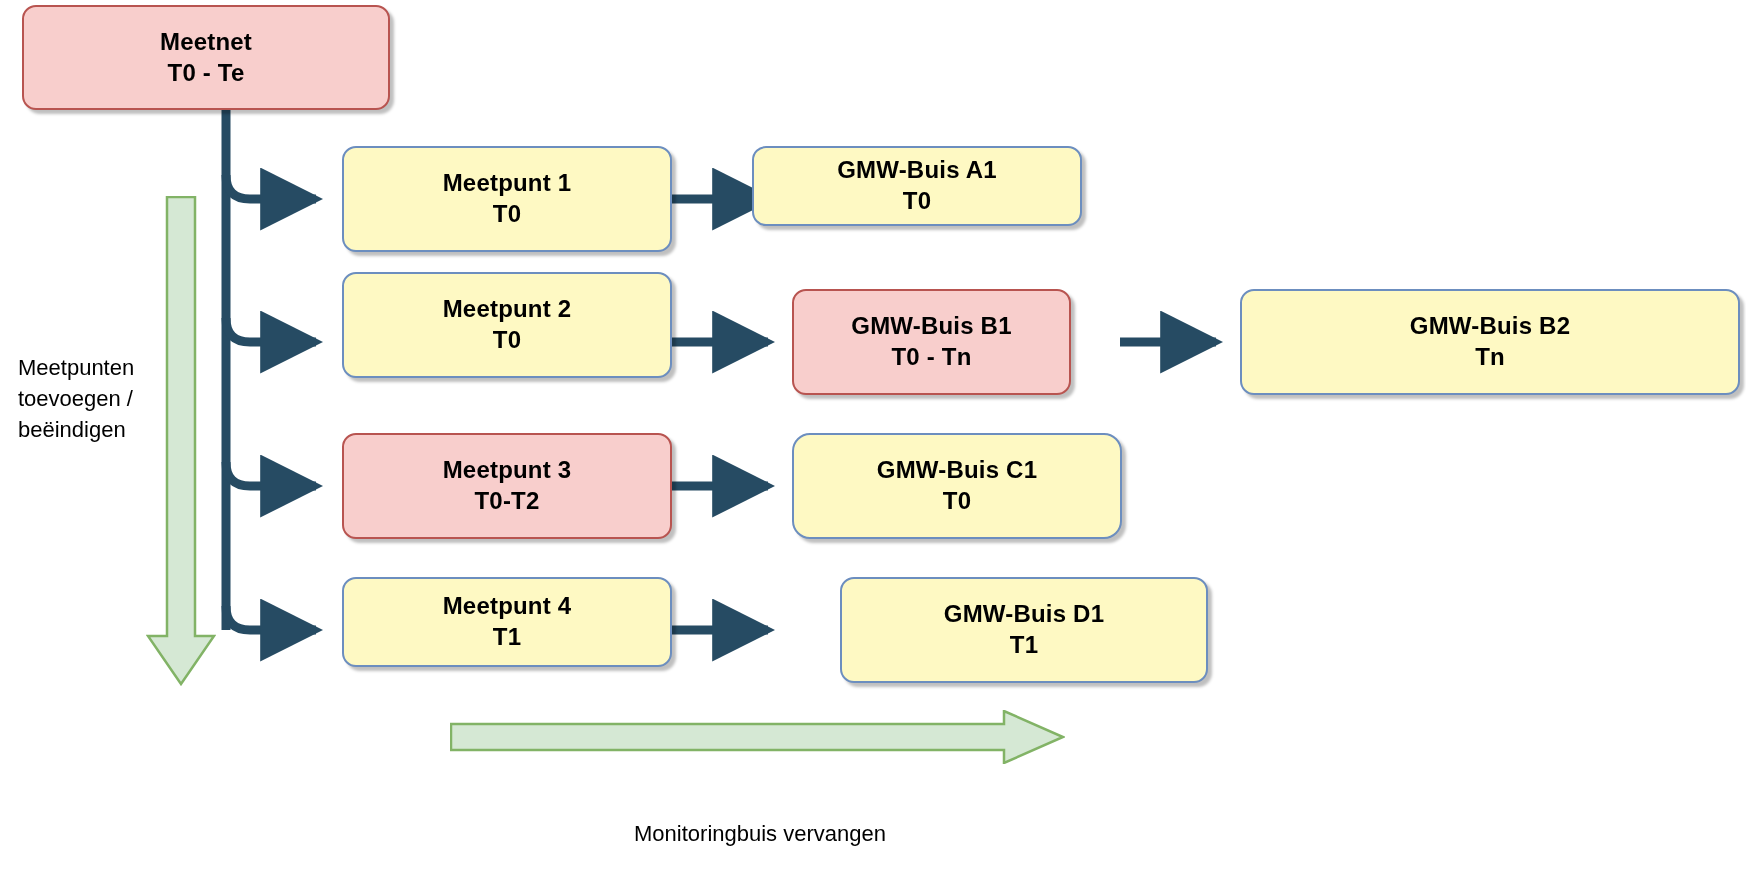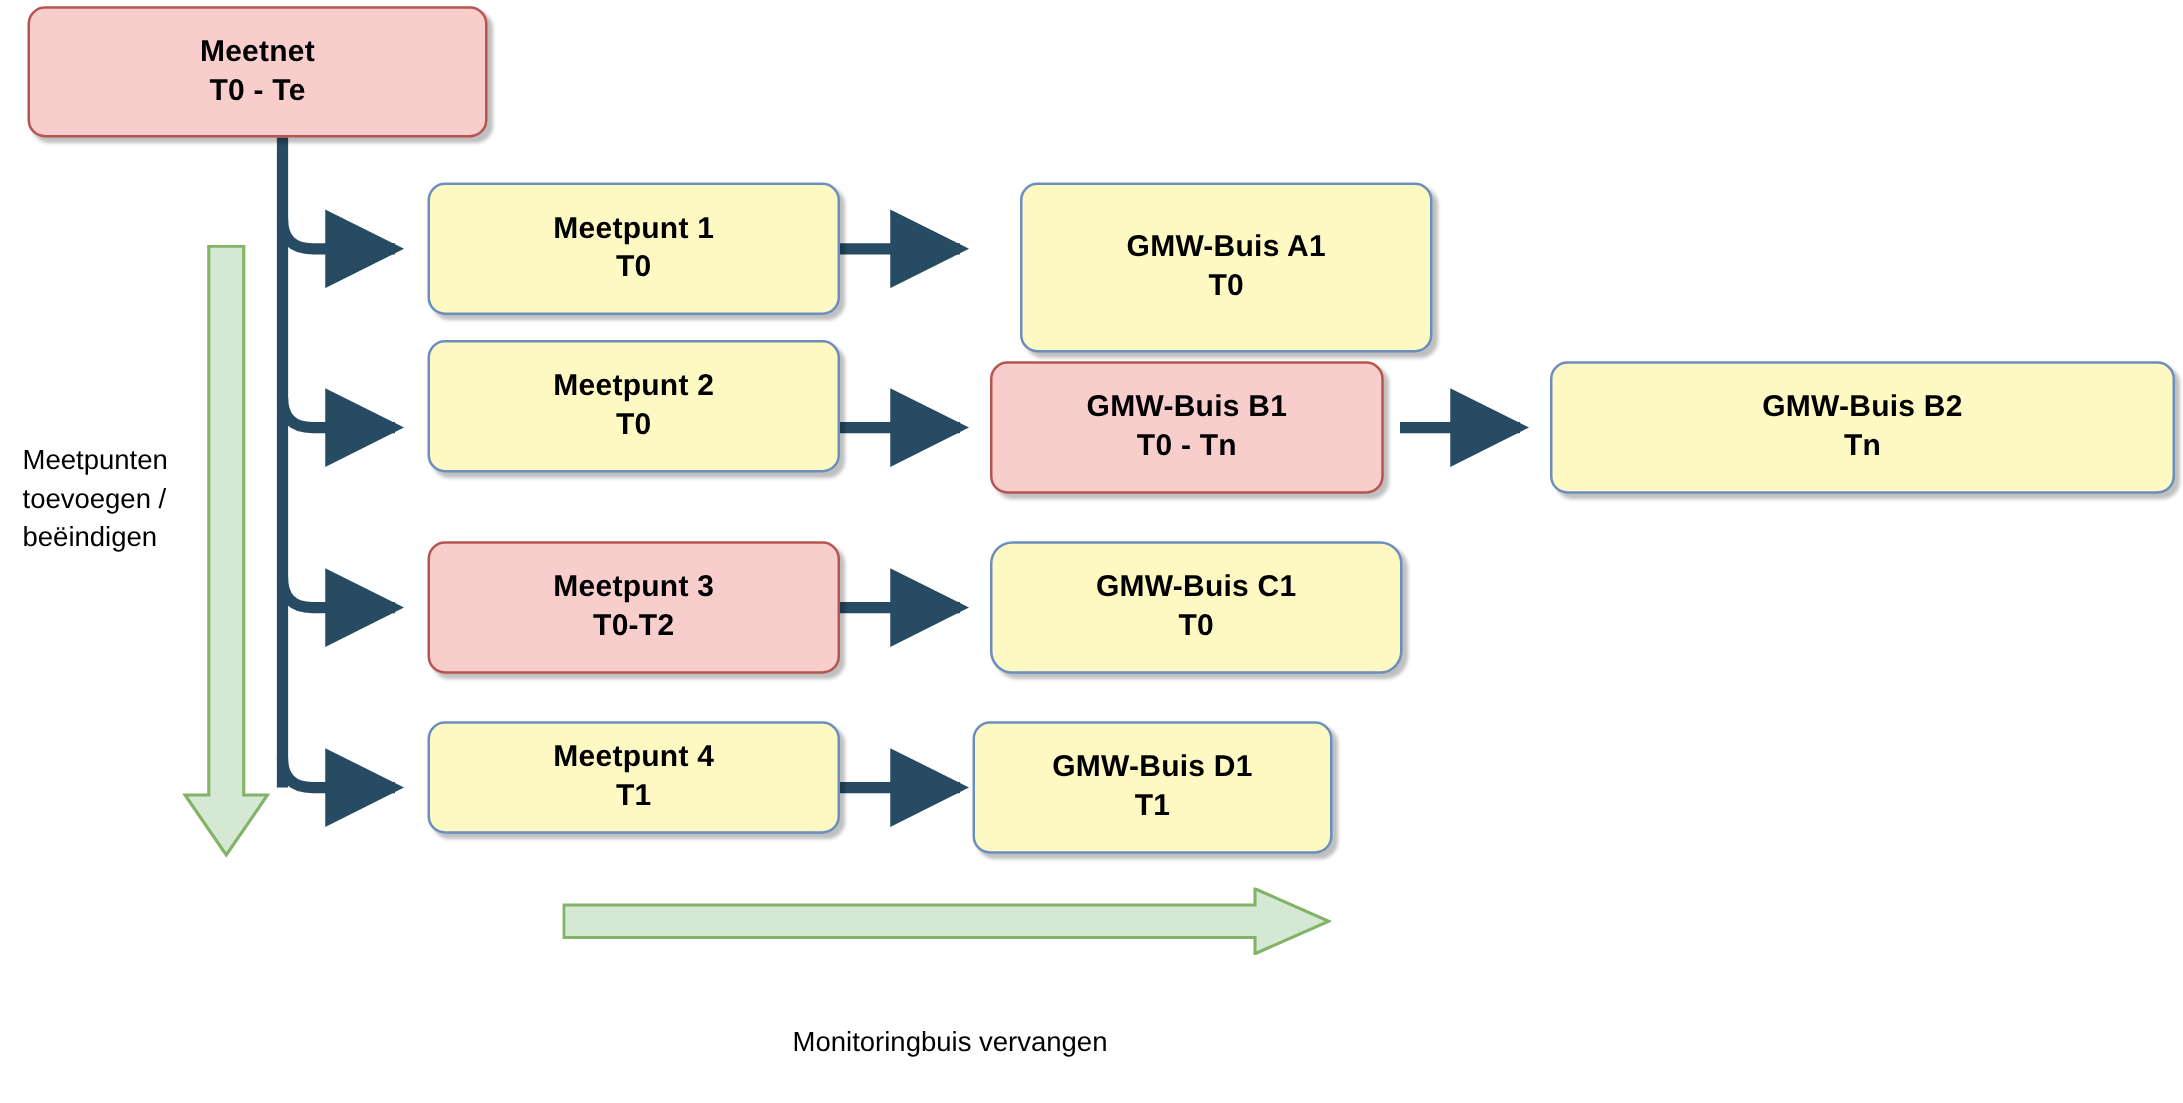--- a/index.html
+++ b/index.html
@@ -110,30 +110,30 @@
 
   <div class="node pink" style="left:22px;top:5px;width:368px;height:105px;">
     <span class="l1">Meetnet</span>
     <span class="l2">T0 - Te</span>
   </div>
 
   <div class="node blue" style="left:342px;top:146px;width:330px;height:106px;">
     <span class="l1">Meetpunt 1</span>
     <span class="l2">T0</span>
   </div>
-  <div class="node blue" style="left:816px;top:146px;width:330px;height:136px;">
+  <div class="node blue" style="left:752px;top:146px;width:330px;height:80px;">
     <span class="l1">GMW-Buis A1</span>
     <span class="l2">T0</span>
   </div>
 
   <div class="node blue" style="left:342px;top:272px;width:330px;height:106px;">
     <span class="l1">Meetpunt 2</span>
     <span class="l2">T0</span>
   </div>
-  <div class="node pink" style="left:792px;top:289px;width:315px;height:106px;">
+  <div class="node pink" style="left:792px;top:289px;width:279px;height:106px;">
     <span class="l1">GMW-Buis B1</span>
     <span class="l2">T0 - Tn</span>
   </div>
   <div class="node blue" style="left:1240px;top:289px;width:500px;height:106px;">
     <span class="l1">GMW-Buis B2</span>
     <span class="l2">Tn</span>
   </div>
 
   <div class="node pink" style="left:342px;top:433px;width:330px;height:106px;">
     <span class="l1">Meetpunt 3</span>
@@ -141,21 +141,21 @@
   </div>
   <div class="node blue" style="left:792px;top:433px;width:330px;height:106px;border-radius:18px;">
     <span class="l1">GMW-Buis C1</span>
     <span class="l2">T0</span>
   </div>
 
   <div class="node blue" style="left:342px;top:577px;width:330px;height:90px;">
     <span class="l1">Meetpunt 4</span>
     <span class="l2">T1</span>
   </div>
-  <div class="node blue" style="left:778px;top:577px;width:288px;height:106px;">
+  <div class="node blue" style="left:840px;top:577px;width:368px;height:106px;">
     <span class="l1">GMW-Buis D1</span>
     <span class="l2">T1</span>
   </div>
 
   <div class="caption" id="bottom-caption">Monitoringbuis vervangen</div>
 
   <div class="caption" id="side-caption">Meetpunten toevoegen / beëindigen</div>
 
 </div>
 

